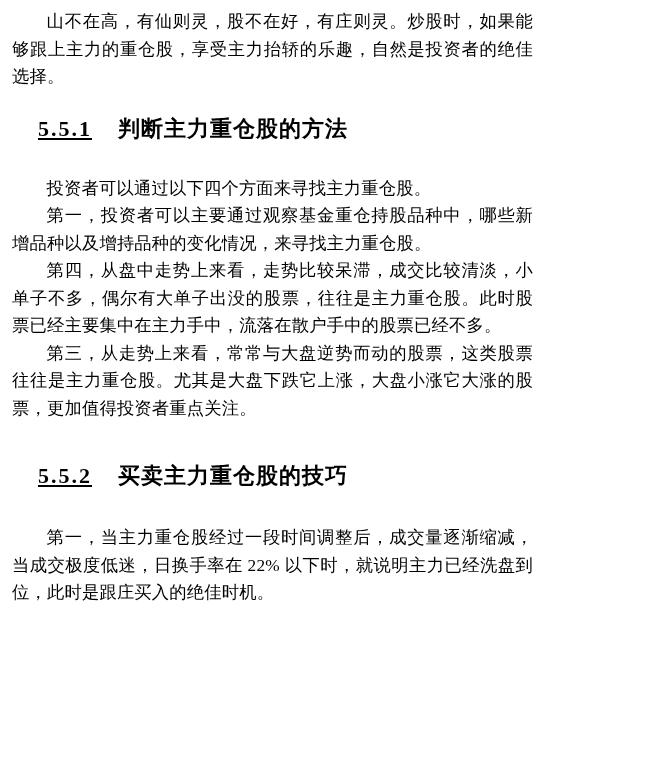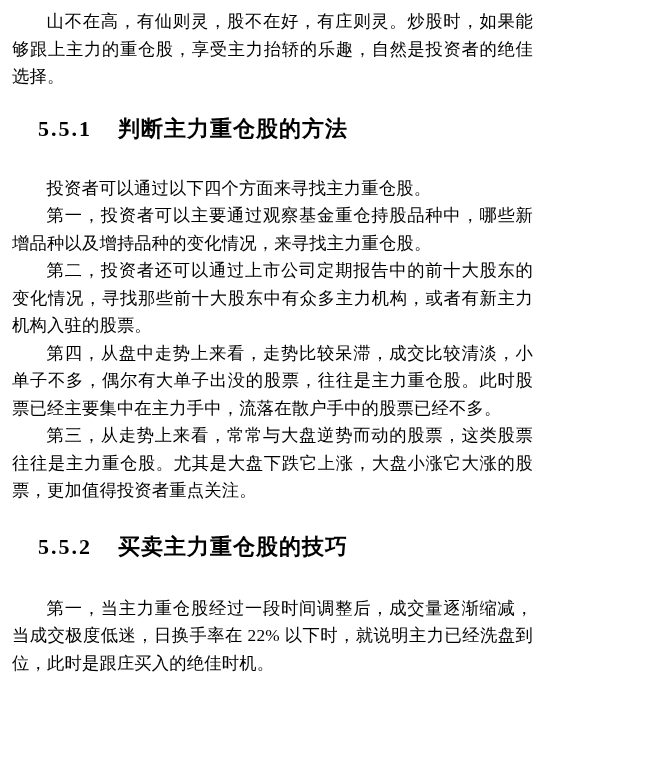--- a/index.html
+++ b/index.html
@@ -32,45 +32,45 @@
     letter-spacing: 0.2px;
   }
   .section-heading {
     margin: 24px 0 32px 26px;
     font-size: 22px;
     line-height: 28px;
     font-weight: bold;
     letter-spacing: 0.5px;
   }
   .section-heading.second {
-    margin-top: 28px;
+    margin-top: 40px;
     margin-bottom: 34px;
   }
   .sec-num {
     letter-spacing: 2px;
     margin-right: 26px;
+    text-decoration: underline;
   }
   .sec-title {
     letter-spacing: 1px;
   }
 </style>
 </head>
 <body>
 
 <div class="page">
 
   <p class="body-para">山不在高，有仙则灵，股不在好，有庄则灵。炒股时，如果能够跟上主力的重仓股，享受主力抬轿的乐趣，自然是投资者的绝佳选择。</p>
 
   <h2 class="section-heading">
     <span class="sec-num">5.5.1</span><span class="sec-title">判断主力重仓股的方法</span>
   </h2>
 
   <p class="body-para">投资者可以通过以下四个方面来寻找主力重仓股。</p>
   <p class="body-para">第一，投资者可以主要通过观察基金重仓持股品种中，哪些新增品种以及增持品种的变化情况，来寻找主力重仓股。</p>
-  <p class="body-para">第二，投资者还可以通过上市公司定期报告中的前十大股东的变化情况，寻找那些前十大股东中有众多主力机构，或者有新主力机构入驻的股票。</p>
   <p class="body-para">第四，从盘中走势上来看，走势比较呆滞，成交比较清淡，小单子不多，偶尔有大单子出没的股票，往往是主力重仓股。此时股票已经主要集中在主力手中，流落在散户手中的股票已经不多。</p>
   <p class="body-para">第三，从走势上来看，常常与大盘逆势而动的股票，这类股票往往是主力重仓股。尤其是大盘下跌它上涨，大盘小涨它大涨的股票，更加值得投资者重点关注。</p>
 
   <h2 class="section-heading second">
     <span class="sec-num">5.5.2</span><span class="sec-title">买卖主力重仓股的技巧</span>
   </h2>
 
   <p class="body-para">第一，当主力重仓股经过一段时间调整后，成交量逐渐缩减，当成交极度低迷，日换手率在 22% 以下时，就说明主力已经洗盘到位，此时是跟庄买入的绝佳时机。</p>
 
 </div>

